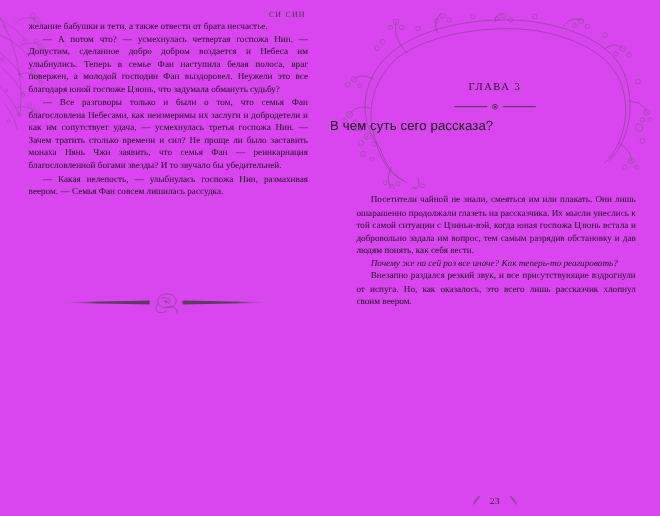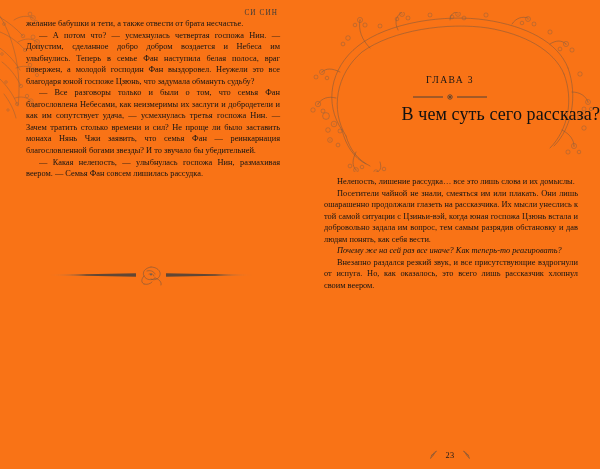--- a/index.html
+++ b/index.html
@@ -4,21 +4,21 @@
 <style>
   html, body {
     margin: 0;
     padding: 0;
     background: #ffffff;
   }
   #spread {
     position: relative;
     width: 600px;
     height: 469px;
-    background: #f97316;
+    background: #d946ef;
     overflow: hidden;
     font-family: "Liberation Serif", "DejaVu Serif", serif;
     color: #1b1b1b;
   }
   .page {
     position: absolute;
     top: 0;
     height: 469px;
     box-sizing: border-box;
   }
@@ -108,25 +108,25 @@
     left: 50%;
     transform: translateX(-50%);
     top: 81px;
     width: 78px;
     height: 8px;
   }
   .chapter-title {
     position: absolute;
     left: 0; right: 0;
     top: 92px;
-    text-align: right;
-    font-size: 18px;
+    text-align: left;
+    font-size: 12px;
     line-height: 20px;
     color: #111111;
-    font-family: Liberation Serif, serif;
+    font-family: Liberation Sans, sans-serif;
     font-weight: 400;
     letter-spacing: .1px;
   }
 
   
   .folio {
     position: absolute;
     left: 0; right: 0;
     bottom: 9px;
     display: flex;
@@ -330,21 +330,20 @@
         <line x1="2" y1="4" x2="32" y2="4" stroke="#3b3b3b" stroke-width="0.9"></line>
         <line x1="46" y1="4" x2="76" y2="4" stroke="#3b3b3b" stroke-width="0.9"></line>
         <circle cx="39" cy="4" r="2.2" fill="none" stroke="#3b3b3b" stroke-width="0.8"></circle>
         <circle cx="39" cy="4" r="0.9" fill="#2e2e2e"></circle>
       </svg>
 
       <div class="chapter-title">В чем суть сего рассказа?</div>
     </div>
 
     <div class="textblock" id="right-text">
-        <p>Нелепость, лишение рассудка… все это лишь слова и их домыслы.</p>
         <p>Посетители чайной не знали, смеяться им или плакать. Они лишь ошарашенно продолжали глазеть на рассказчика. Их мысли унеслись к той самой ситуации с Цзиньи-вэй, когда юная госпожа Цзюнь встала и добровольно задала им вопрос, тем самым разрядив обстановку и дав людям понять, как себя вести.</p>
         <p class="ital">Почему же на сей раз все иначе? Как теперь-то реагировать?</p>
         <p>Внезапно раздался резкий звук, и все присутствующие вздрогнули от испуга. Но, как оказалось, это всего лишь рассказчик хлопнул своим веером.</p>
       </div>
 
     <div class="folio">
       <svg class="folio-leaf" width="9" height="10" viewBox="0 0 9 10" xmlns="http://www.w3.org/2000/svg">
         <g stroke="#4a4a4a" stroke-width="0.6" fill="none" stroke-linecap="round">
           <path d="M7.5 1.2 C4.5 2.6 2.4 4.8 1.6 8.4"></path>
           <path d="M6.8 1.6 C6.0 3.4 4.4 4.8 2.4 5.4"></path>

